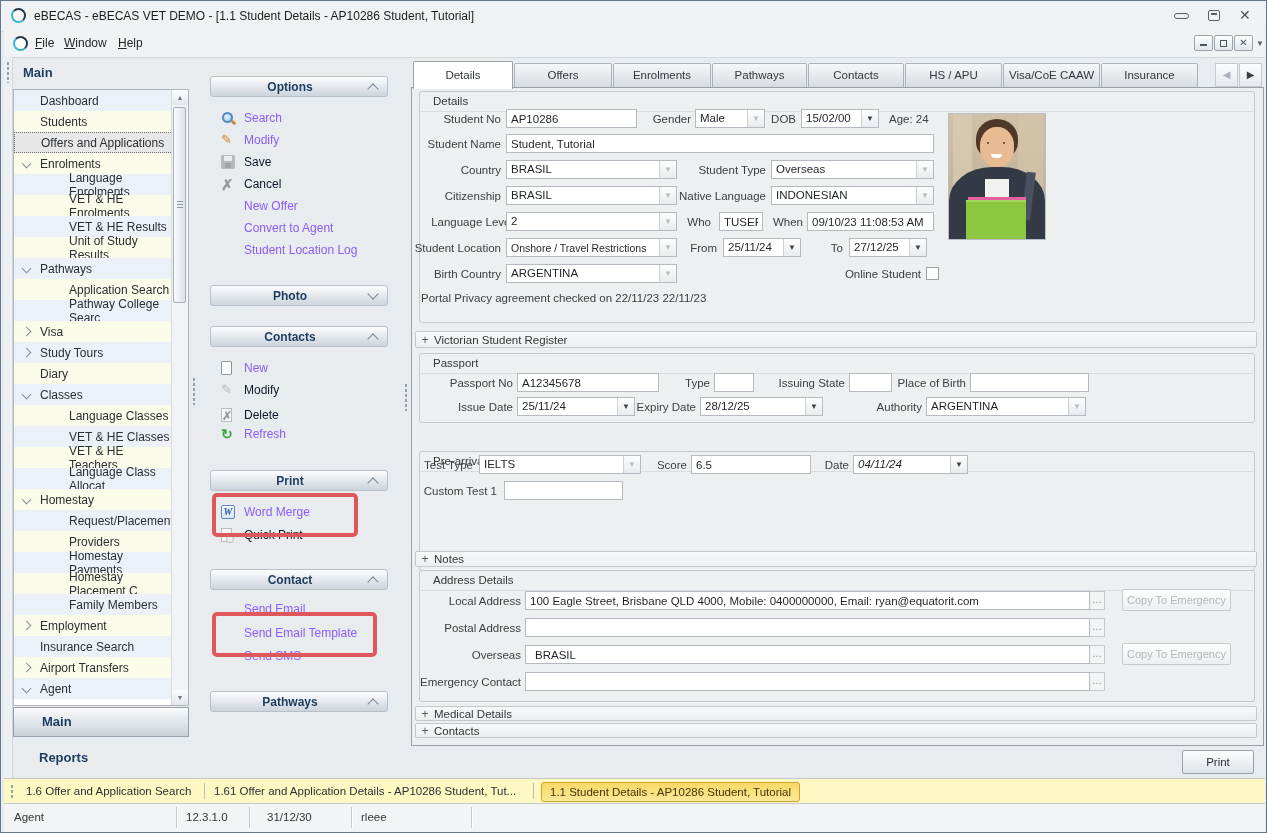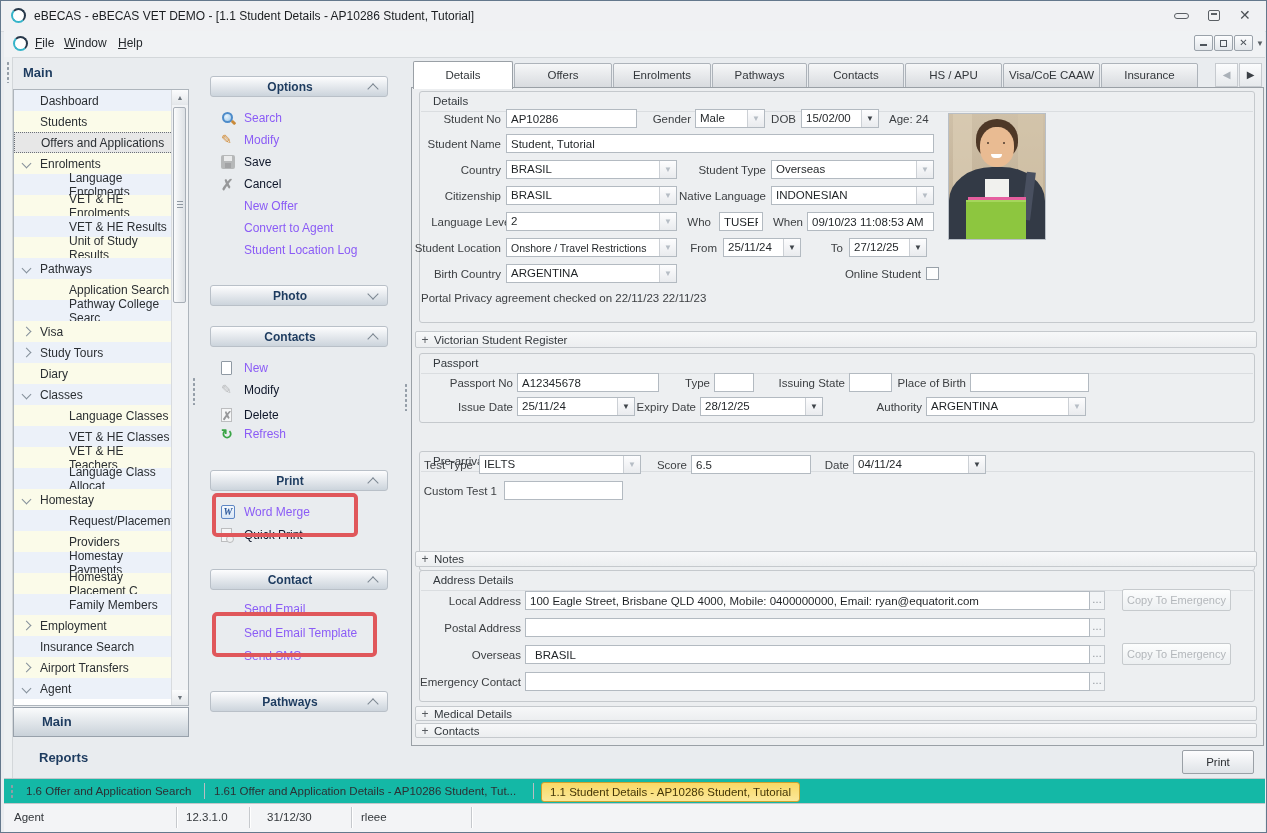--- a/index.html
+++ b/index.html
@@ -99,21 +99,21 @@
   .ph-face{left:32%;top:10%;width:36%;height:32%;background:#e9bb92;border-radius:46%;}
   .ph-eye1{left:40%;top:22%;width:2px;height:2px;background:#4c3a2c;border-radius:50%;}
   .ph-eye2{left:56%;top:22%;width:2px;height:2px;background:#4c3a2c;border-radius:50%;}
   .ph-smile{left:44%;top:32%;width:11px;height:4px;background:#fff;border-radius:0 0 6px 6px;}
   .ph-jacket{left:0;top:42%;width:100%;height:60%;background:#333a46;border-radius:45% 45% 0 0;}
   .ph-shirt{left:37%;top:52%;width:26%;height:30%;background:#f1f1ee;}
   .ph-strap{right:13%;top:46%;width:9%;height:38%;background:#495060;transform:rotate(7deg);}
   .ph-pink{left:20%;bottom:26%;width:60%;height:8%;background:#e55f9f;}
   .ph-folder{left:18%;bottom:0;width:62%;height:30%;background:#8dc63f;border-top:2px solid #a5d65c;}
   
-  .doctabs{position:absolute;left:3px;top:777px;width:1261px;height:25px;background:#14b8a6;border-top:1px solid #c3c7cb;box-sizing:border-box;}
+  .doctabs{position:absolute;left:3px;top:777px;width:1261px;height:25px;background:#fef9c3;border-top:1px solid #c3c7cb;box-sizing:border-box;}
   .dtab{position:absolute;top:3px;height:19px;font-size:11.5px;color:#2c3034;line-height:19px;white-space:nowrap;}
   .dsep{position:absolute;top:4px;width:1px;height:16px;background:#b9bdc2;}
   .dtab.ytab{border:1px solid var(--ytabb,#cfa12f);border-radius:3px;background:linear-gradient(var(--ytab1,#f9d964),var(--ytab2,#fbe89a));color:#443608;padding:0 8px;height:20px;line-height:19px;box-sizing:border-box;}
   .statusbar{position:absolute;left:3px;top:802px;width:1261px;height:29px;background:#f3f4f6;border-top:1px solid #c3c7cb;box-sizing:border-box;font-size:11.5px;color:#33373b;}
   .scell{position:absolute;top:7px;white-space:nowrap;}
   .ssep{position:absolute;top:3px;width:1px;height:21px;background:#c6c9cd;box-shadow:1px 0 0 #fff;}
 </style>
 </head>
 <body>
 
@@ -492,21 +492,21 @@
       <span class="gl"></span>
   </div>
   <span class="lb" style="left:420px;top:458px;width:52px;">Test Type</span>
   <div class="combo pale" style="left:478px;top:454px;width:162px;">
       <span class="tx">IELTS</span>
       <span class="dd">▼</span>
     </div>
   <span class="lb" style="left:652px;top:458px;width:34px;">Score</span>
   <input class="fd" style="left: 690px; top: 454px; width: 120px;" readonly="" value="6.5">
   <span class="lb" style="left:820px;top:458px;width:28px;">Date</span>
-  <div class="combo" style="left:852px;top:454px;width:133px;">
+  <div class="combo" style="left:852px;top:454px;width:115px;font-style:italic;">
       <span class="tx">04/11/24</span>
       <span class="dd">▼</span>
     </div>
   <span class="lb" style="left:420px;top:484px;width:76px;">Custom Test 1</span>
   <input class="fd" style="left: 503px; top: 480px; width: 119px;" readonly="" value="">
 
   <div class="cbar" style="left:414px;top:550px;width:842px;height:16px;">
     <span class="plus">+</span>
     <span>Notes</span>
   </div>

